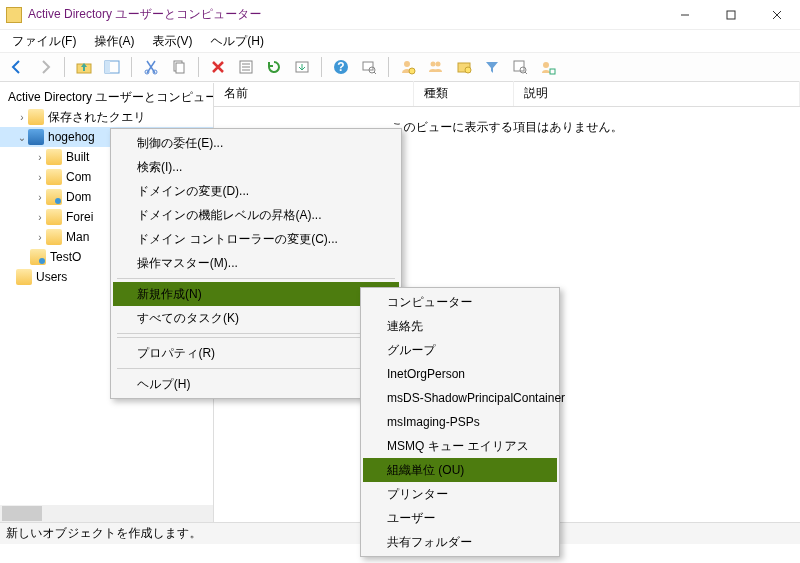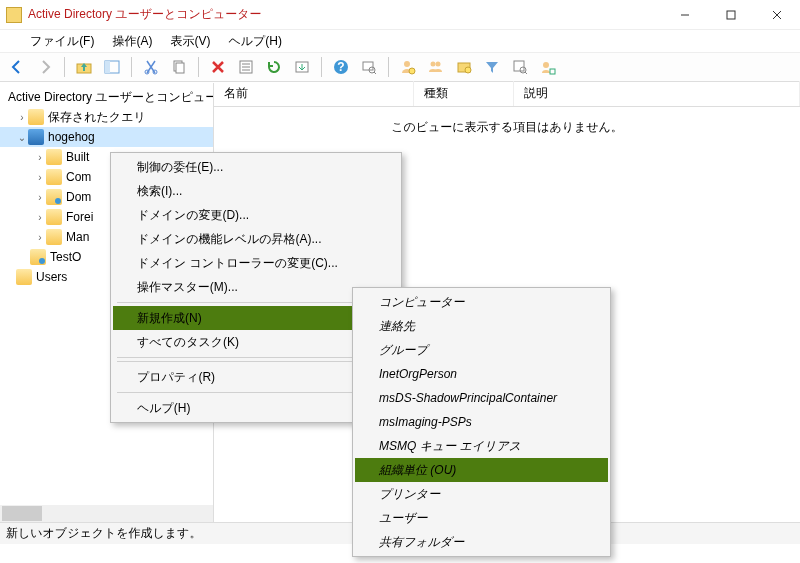--- a/index.html
+++ b/index.html
@@ -1,25 +1,25 @@
 <!DOCTYPE html>
 <html><head>
 <meta charset="utf-8">
 <style>
   * { box-sizing: border-box; margin: 0; padding: 0; font-family: "Yu Gothic UI", "Meiryo", sans-serif; font-size: 12px; }
   body { width: 800px; height: 563px; background: #fff; overflow: hidden; position: relative; }
 
   .titlebar { height: 30px; display: flex; align-items: center; padding-left: 6px; border-bottom: 1px solid #eee; }
   .titlebar .appicon { width: 16px; height: 16px; background: #f7d774; border: 1px solid #c9a436; margin-right: 6px; display:inline-block; }
-  .titlebar .title { flex: 1; font-size: 12px; color: #b91c1c; }
+  .titlebar .title { flex: 1; font-size: 12px; color: #701a75; }
   .winbtns { display:flex; }
   .winbtn { width: 46px; height: 30px; display:flex; align-items:center; justify-content:center; color:#333; }
   .winbtn svg { width:10px; height:10px; }
 
-  .menubar { height: 22px; display:flex; align-items:center; padding-left:22px; gap:2px; }
+  .menubar { height: 22px; display:flex; align-items:center; padding-left:4px; gap:2px; }
   .menubar .menuitem { padding: 2px 8px; }
 
   .toolbar { height: 30px; display:flex; align-items:center; padding: 0 6px; gap:6px; border-top:1px solid #eee; border-bottom:1px solid #ddd; background:#fdfdfd; }
   .toolbar .sep { width:1px; height:20px; background:#ccc; margin:0 2px; }
   .tbtn { width:22px; height:22px; display:flex; align-items:center; justify-content:center; border:1px solid transparent; border-radius:2px; }
   .tbtn svg { width:16px; height:16px; }
 
   .main { display:flex; height: 440px; border-top:1px solid #fff; }
   .tree { width: 214px; border-right:1px solid #ddd; padding: 4px 0; overflow:hidden; position:relative; }
   .listpanel { flex:1; display:flex; flex-direction:column; }
@@ -271,38 +271,38 @@
     <div class="empty">
       <span>このビューに表示する項目はありません。</span>
     </div>
   </div>
 </div>
 
 <div class="statusbar">
   <span>新しいオブジェクトを作成します。</span>
 </div>
 
-<div class="ctxmenu" style="left:110px; top:152px; width:292px;">
+<div class="ctxmenu" style="left:110px; top:128px; width:292px;">
   <div class="mi">制御の委任(E)...</div>
   <div class="mi">検索(I)...</div>
   <div class="mi">ドメインの変更(D)...</div>
   <div class="mi">ドメインの機能レベルの昇格(A)...</div>
   <div class="mi">ドメイン コントローラーの変更(C)...</div>
   <div class="mi">操作マスター(M)...</div>
   <div class="msep"></div>
   <div class="mi sub hl">新規作成(N)</div>
   <div class="mi sub">すべてのタスク(K)</div>
   <div class="msep"></div>
   <div class="msep"></div>
   <div class="mi">プロパティ(R)</div>
   <div class="msep"></div>
   <div class="mi">ヘルプ(H)</div>
 </div>
 
-<div class="ctxmenu" style="left:352px; top:287px; width:259px;font-style:italic;">
+<div class="ctxmenu" style="left:360px; top:287px; width:200px;">
   <div class="mi">コンピューター</div>
   <div class="mi">連絡先</div>
   <div class="mi">グループ</div>
   <div class="mi">InetOrgPerson</div>
   <div class="mi">msDS-ShadowPrincipalContainer</div>
   <div class="mi">msImaging-PSPs</div>
   <div class="mi">MSMQ キュー エイリアス</div>
   <div class="mi hl">組織単位 (OU)</div>
   <div class="mi">プリンター</div>
   <div class="mi">ユーザー</div>

